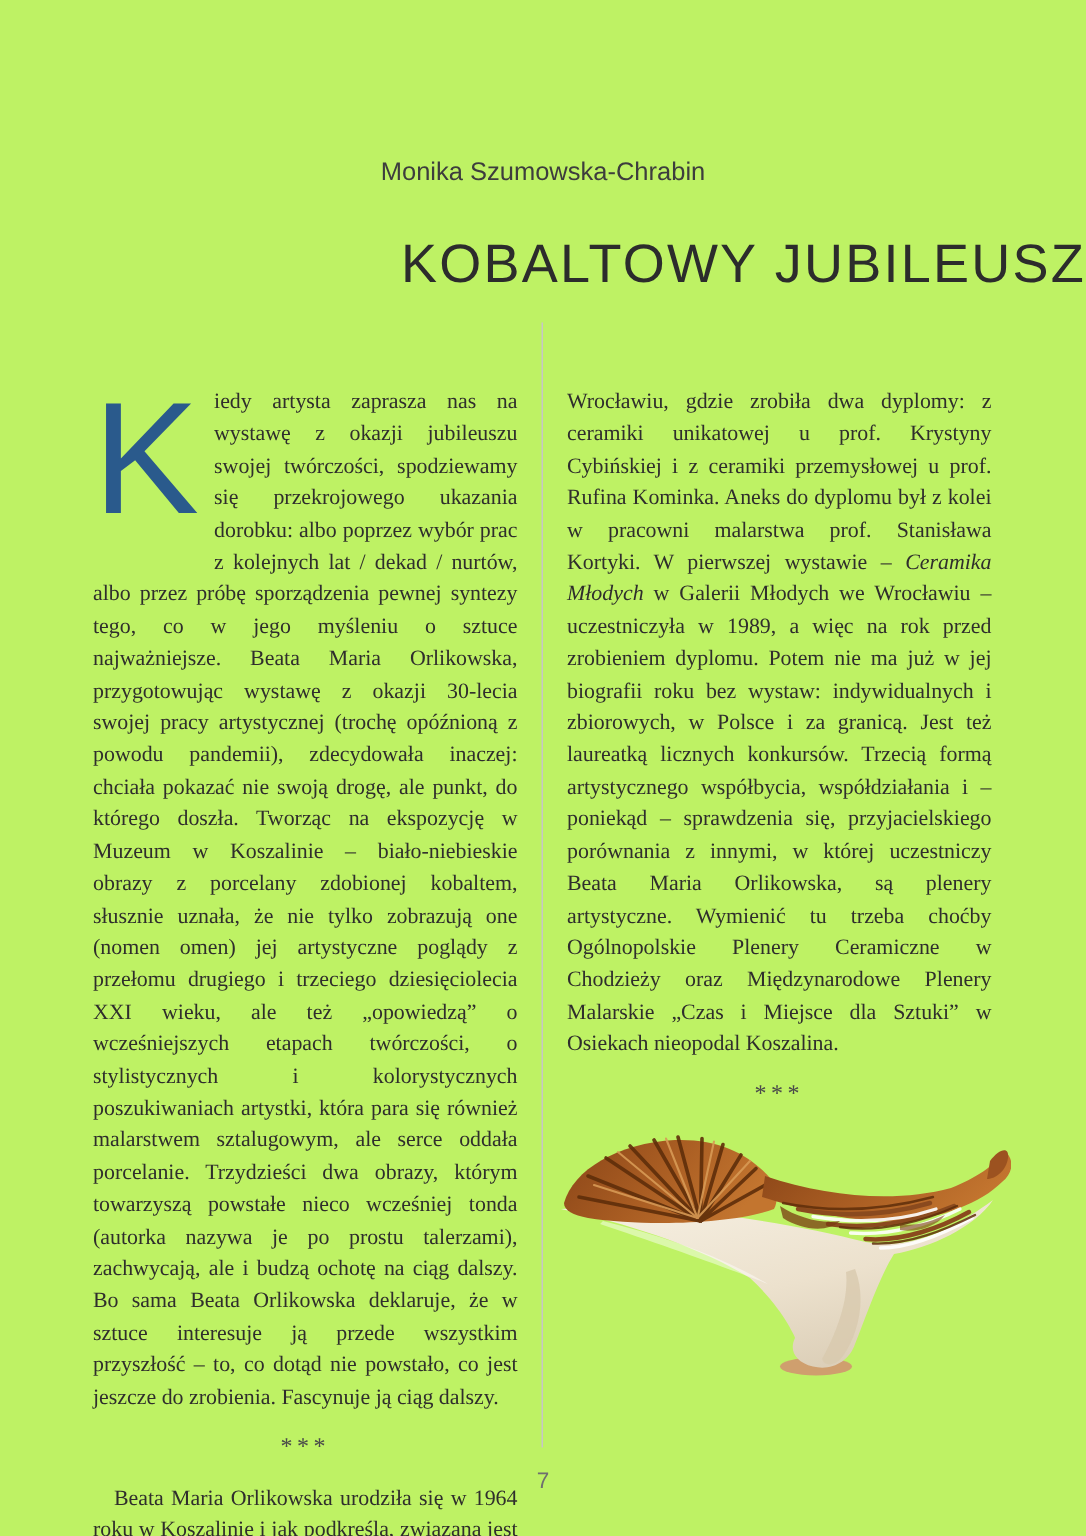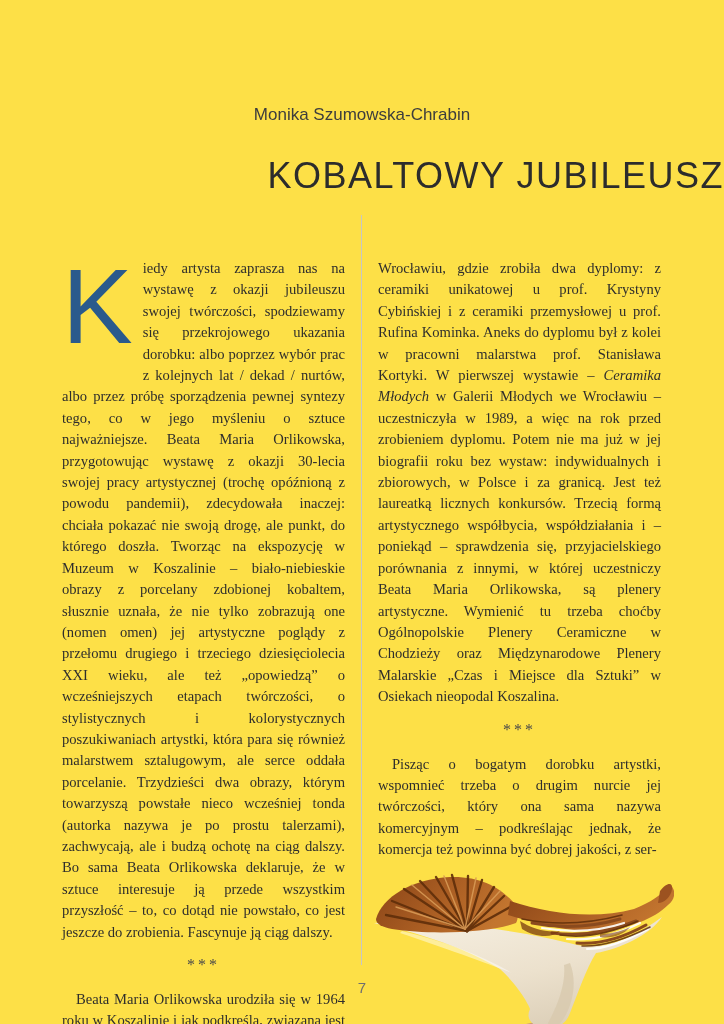--- a/index.html
+++ b/index.html
@@ -1,17 +1,17 @@
 <!DOCTYPE html>
 <html lang="pl"><head>
 <meta charset="utf-8">
 <style>
   html,body { margin:0; padding:0; background:#ffffff; }
   .page {
-    position:relative; width:724px; height:1024px; background:#fde047;
+    position:relative; width:724px; height:1024px; background:#bef264;
     overflow:hidden; font-family:"Liberation Serif", serif; color:#2f2e2c;
   }
   .author {
     position:absolute; top:105px; left:0; right:0; text-align:center;
     font-family:"Liberation Sans", sans-serif; font-size:17px; color:#3d3d3d;
   }
   .title {
     position:absolute; top:155px; left:0; right:0; text-align:right; margin:0;
     font-family:"Liberation Sans", sans-serif; font-weight:400; font-size:36px;
     letter-spacing:1.5px; color:#2c2c2c;
@@ -49,21 +49,20 @@
       </p>
       <div class="sep">***</div>
       <p class="body indent">Beata Maria Orlikowska urodziła się w 1964 roku w Koszalinie i jak podkreśla, związana jest z nim – wyjąwszy okres studiów – przez całe życie. Studiowała w Państwowej Wyższej Szkole Sztuk Plastycznych (dzisiejszej Akademii Sztuk Pięknych) we</p>
     </div>
 
     <div class="col">
       <p class="body">
         <span>Wrocławiu, gdzie zrobiła dwa dyplomy: z ceramiki unikatowej u prof. Krystyny Cybińskiej i z ceramiki przemysłowej u prof. Rufina Kominka. Aneks do dyplomu był z kolei w pracowni malarstwa prof. Stanisława Kortyki. W pierwszej wystawie – </span><em>Ceramika Młodych</em><span> w Galerii Młodych we Wrocławiu – uczestniczyła w 1989, a więc na rok przed zrobieniem dyplomu. Potem nie ma już w jej biografii roku bez wystaw: indywidualnych i zbiorowych, w Polsce i za granicą. Jest też laureatką licznych konkursów. Trzecią formą artystycznego współbycia, współdziałania i – poniekąd – sprawdzenia się, przyjacielskiego porównania z innymi, w której uczestniczy Beata Maria Orlikowska, są plenery artystyczne. Wymienić tu trzeba choćby Ogólnopolskie Plenery Ceramiczne w Chodzieży oraz Międzynarodowe Plenery Malarskie „Czas i Miejsce dla Sztuki” w Osiekach nieopodal Koszalina.</span>
       </p>
       <div class="sep">***</div>
-      <p class="body indent">Pisząc o bogatym dorobku artystki, wspomnieć trzeba o drugim nurcie jej twórczości, który ona sama nazywa komercyjnym – podkreślając jednak, że komercja też powinna być dobrej jakości, z ser-</p>
 
       <figure>
         <svg width="302" height="168" viewBox="0 0 302 168" xmlns="http://www.w3.org/2000/svg">
           <defs>
             <linearGradient id="bodyGrad" x1="0" y1="0" x2="0.6" y2="1">
               <stop offset="0" stop-color="#f7f1e4"></stop>
               <stop offset="0.6" stop-color="#ece1cd"></stop>
               <stop offset="1" stop-color="#dccfb8"></stop>
             </linearGradient>
             <linearGradient id="crestGrad" x1="0" y1="0" x2="1" y2="0.3">

